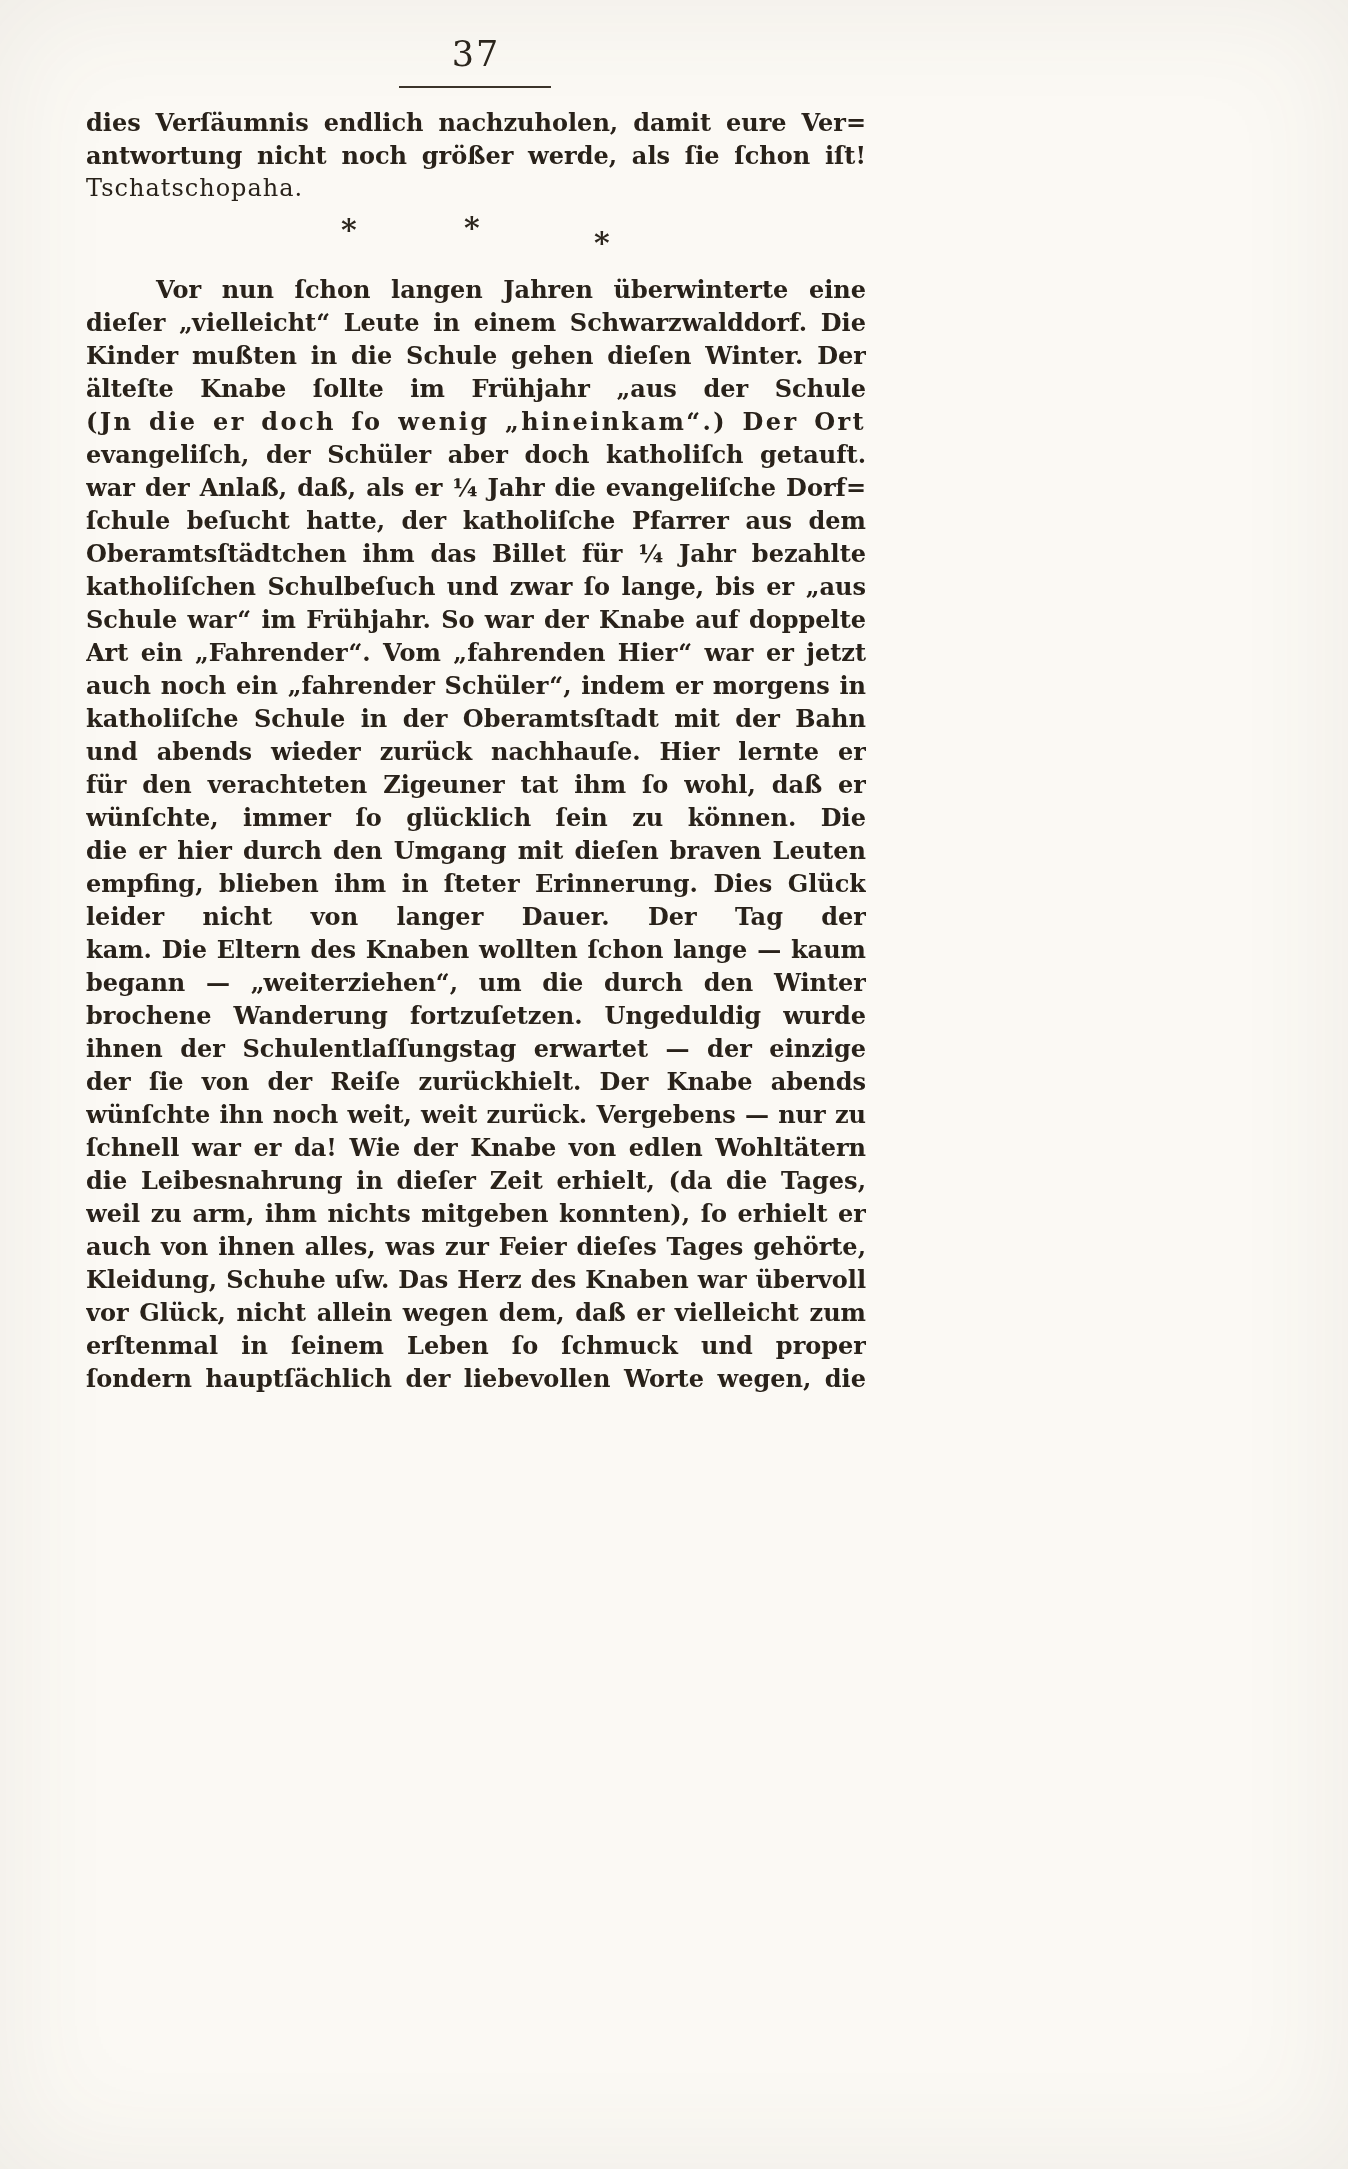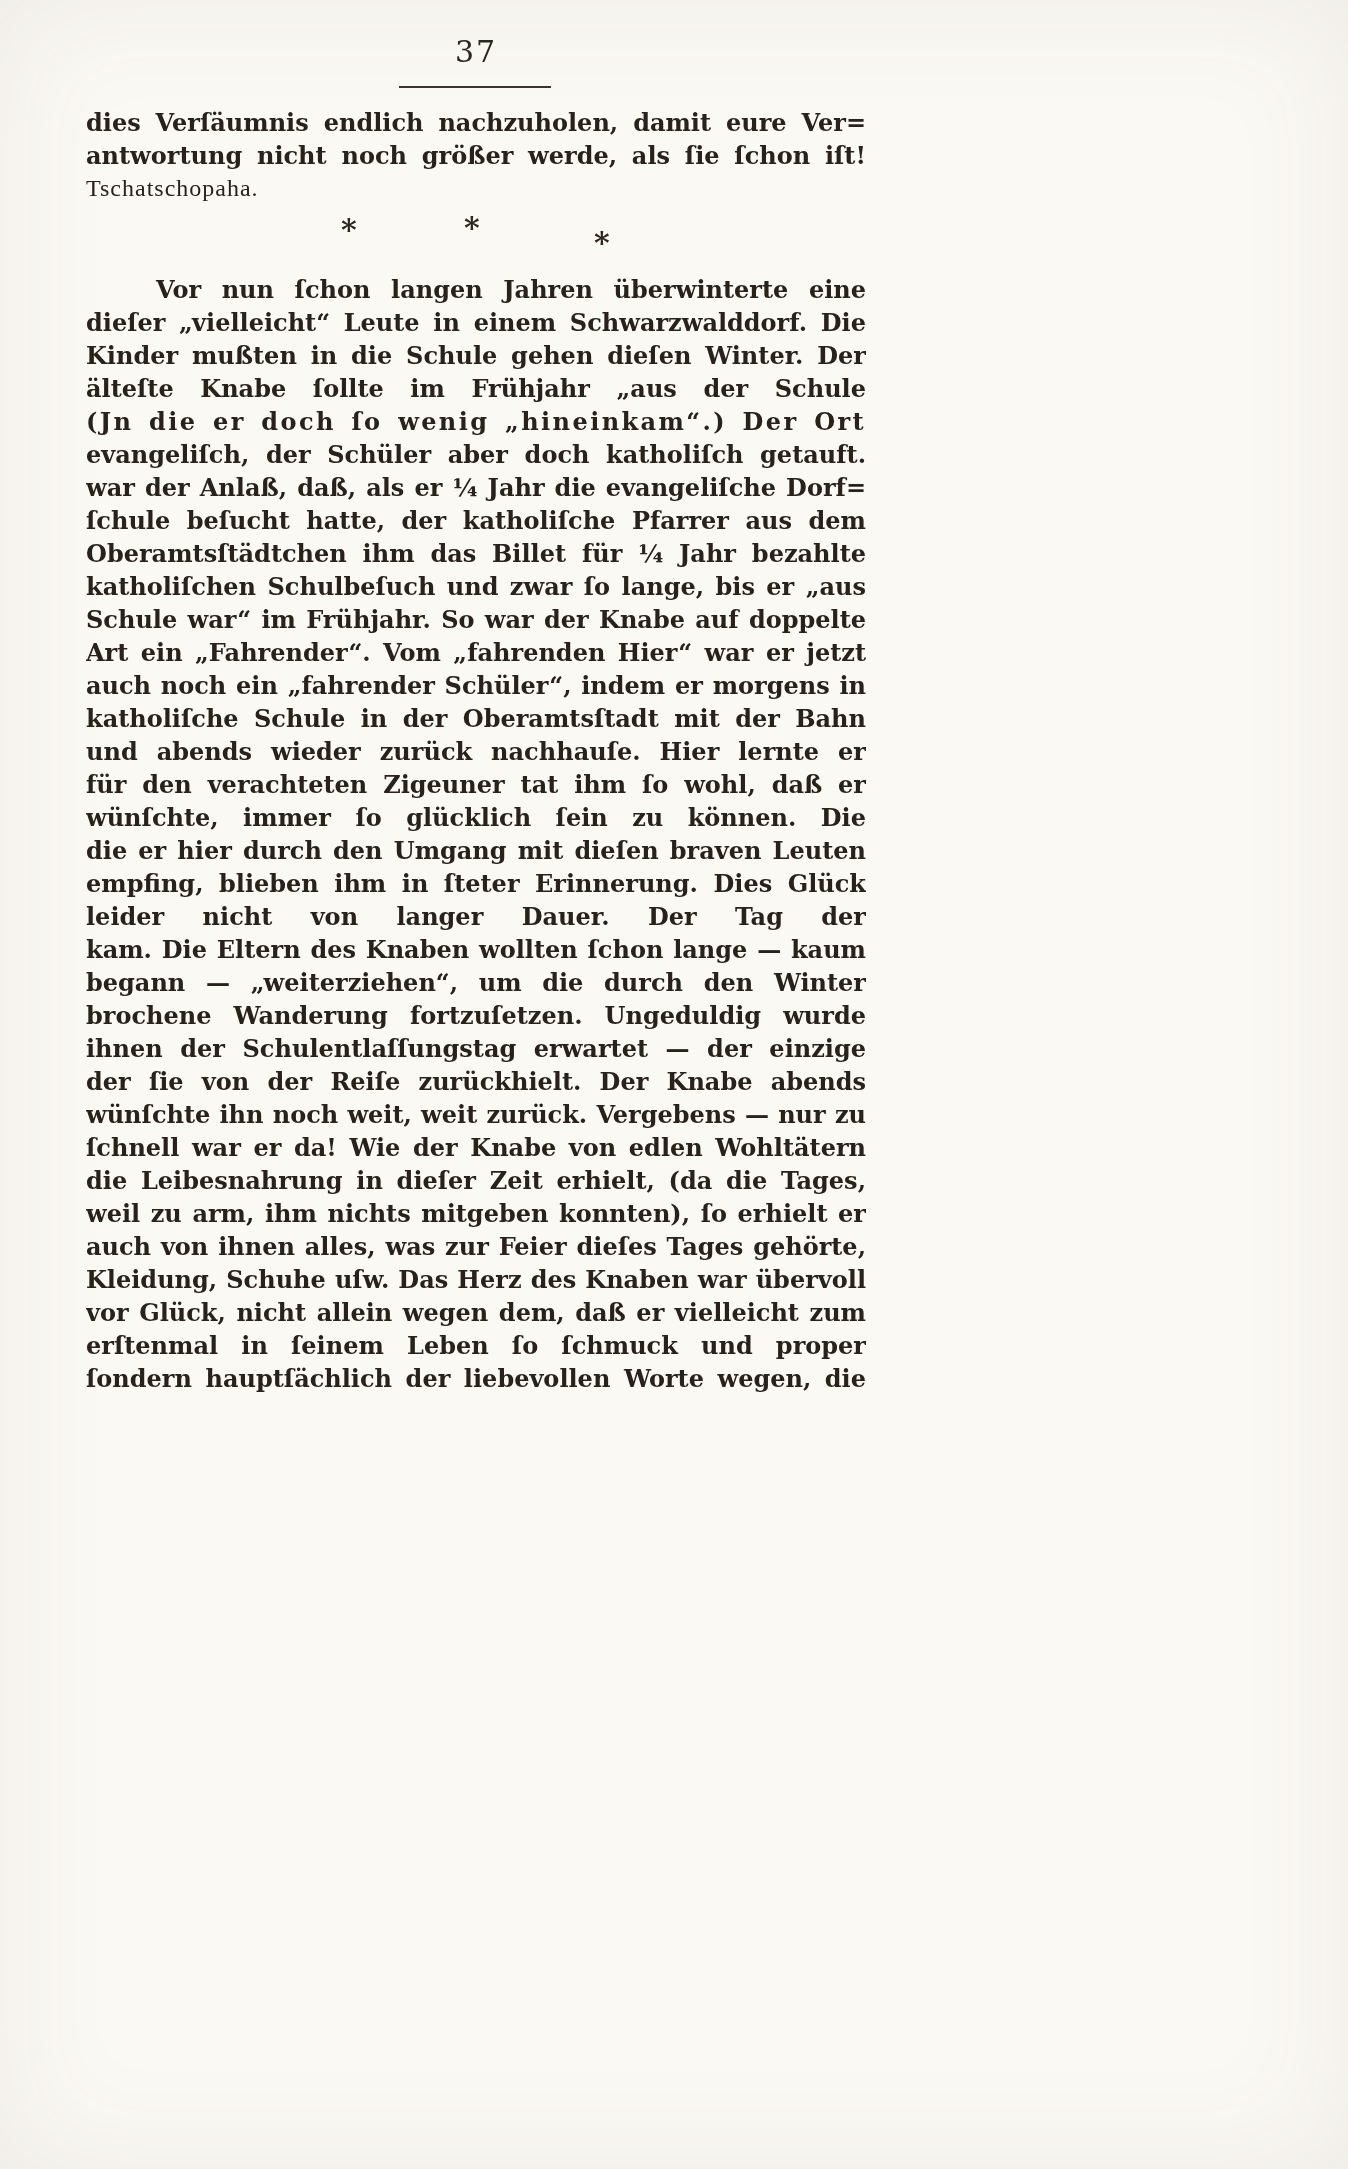--- a/index.html
+++ b/index.html
@@ -21,21 +21,21 @@
   .page-header {
     position: absolute;
     top: 34px;
     left: 86px;
     width: 780px;
     height: 60px;
   }
   .pageno {
     width: 100%;
     text-align: center;
-    font-size: 30px;
+    font-size: 35px;
     font-weight: 400;
     letter-spacing: 2px;
     color: #2c261d;
   }
   .pageno-rule {
     position: absolute;
     top: 52px;
     left: 313px;
     width: 152px;
     border-bottom: 2px solid #3b342a;
@@ -54,21 +54,20 @@
     text-align-last: justify;
     height: 33px;
     overflow: hidden;
     white-space: normal;
   }
   .tail {
     text-align: left;
     font-weight: 400;
     letter-spacing: 1px;
     height: 33px;
-    font-family: Liberation Serif, serif;
   }
   .separator {
     position: relative;
     height: 62px;
     margin-top: 6px;
   }
   .ast {
     position: absolute;
     font-size: 30px;
     font-weight: 700;

